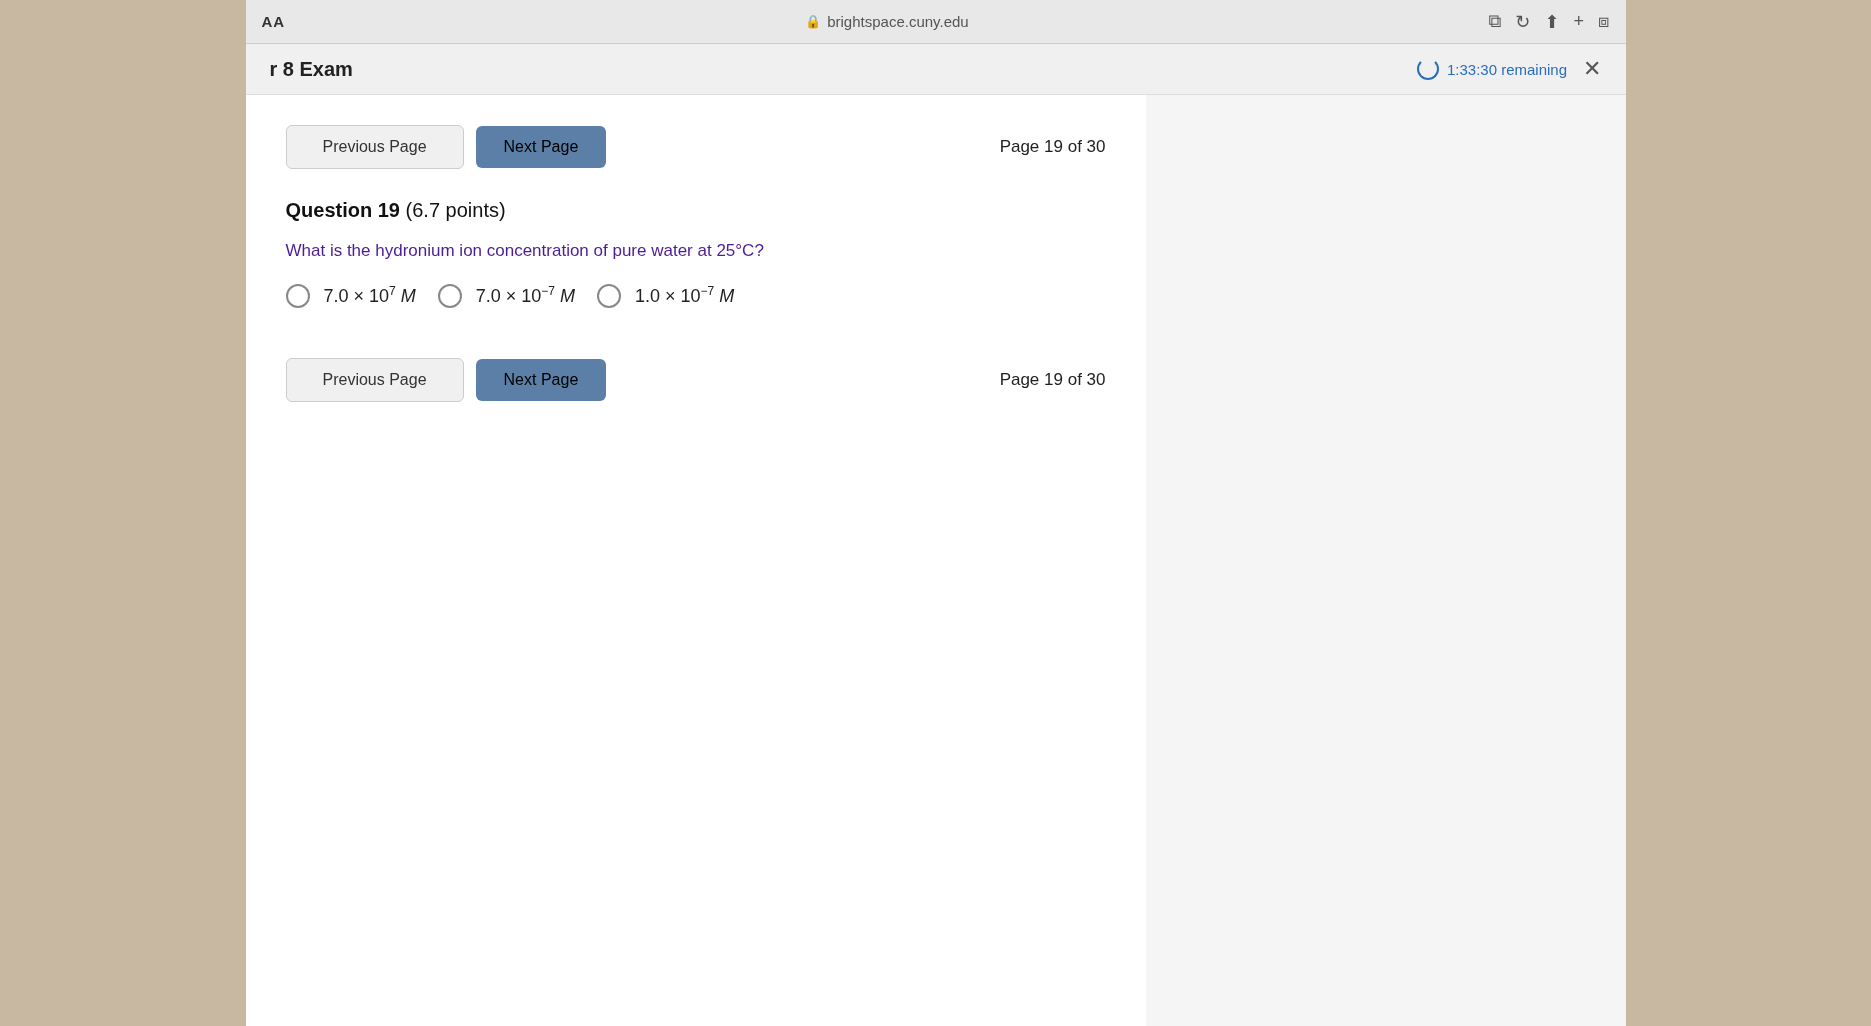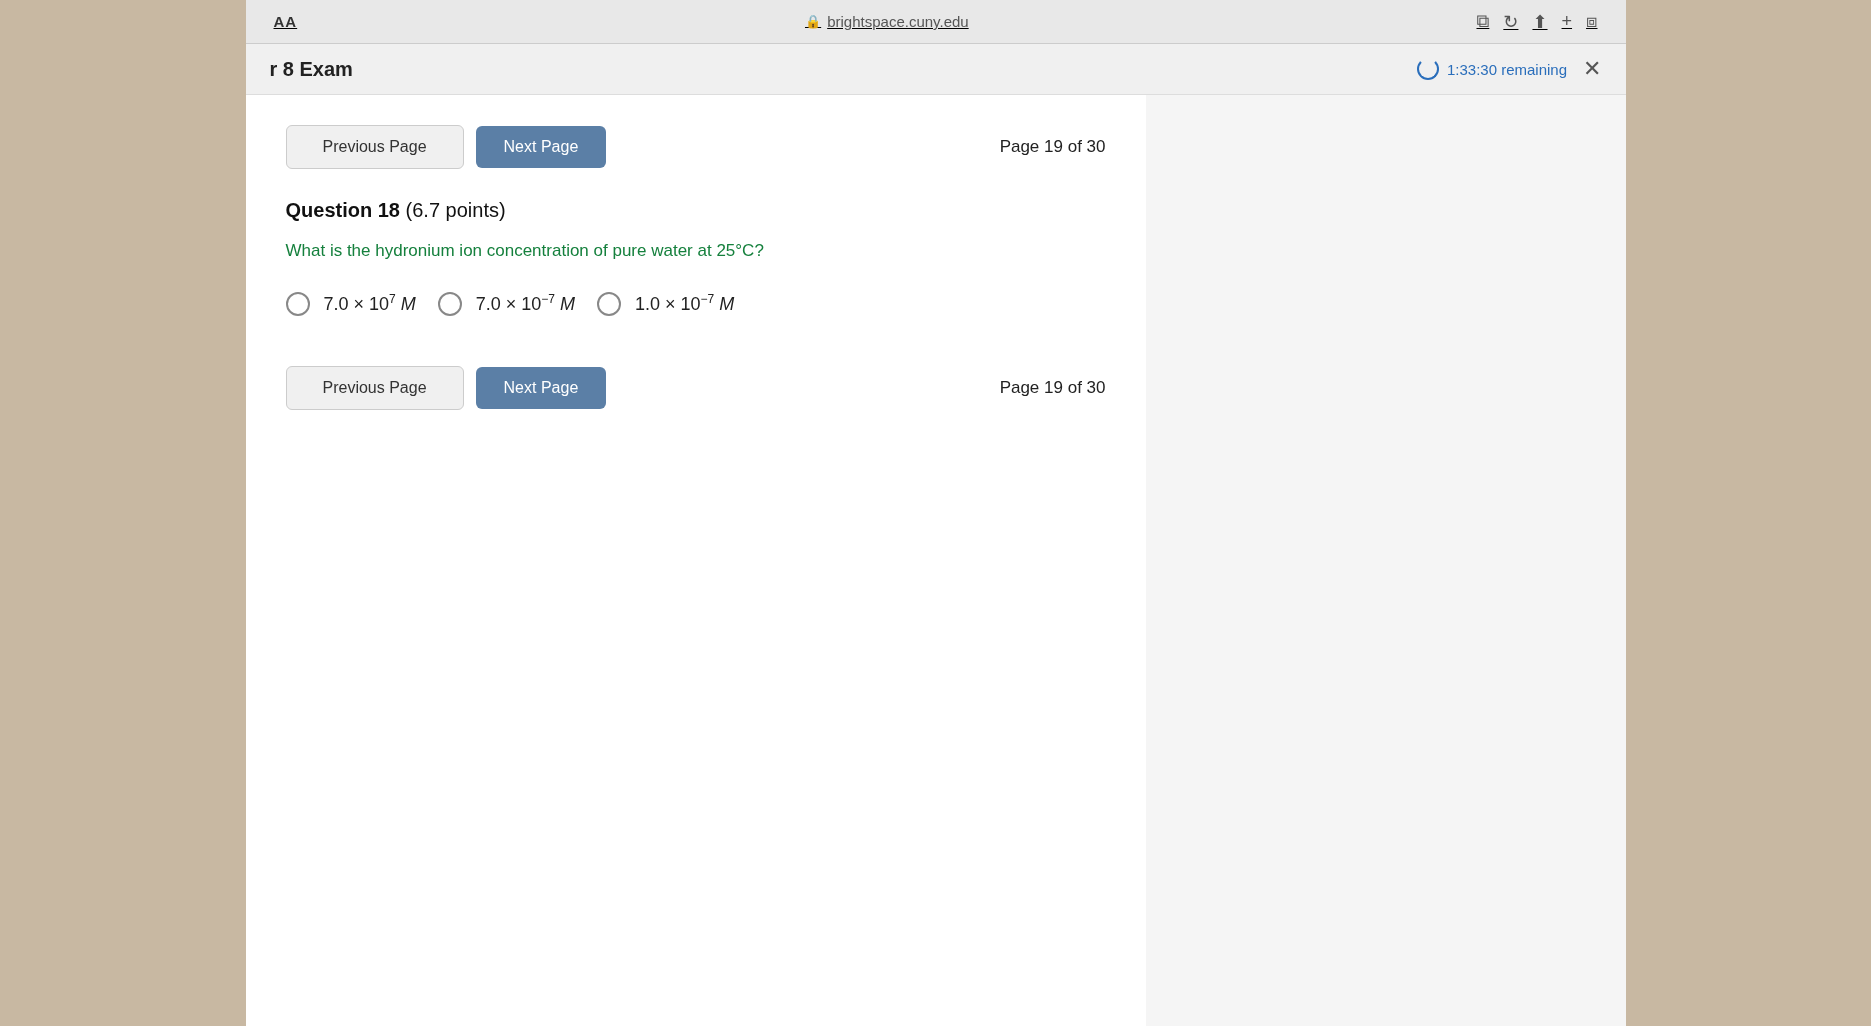--- a/index.html
+++ b/index.html
@@ -16,27 +16,26 @@
     .browser-chrome {
       width: 1380px;
       min-height: 100vh;
       background: #f5f5f5;
       display: flex;
       flex-direction: column;
     }
 
     .browser-top-bar {
       background: #e8e8e8;
-      padding: 8px 28px;
+      padding: 8px 16px;
       display: flex;
       align-items: center;
       gap: 12px;
       border-bottom: 1px solid #ccc;
       min-height: 44px;
-      text-decoration: underline;
     }
 
     .browser-aa {
       font-size: 15px;
       font-weight: 600;
       color: #333;
       letter-spacing: 1px;
     }
 
     .browser-url-bar {
@@ -131,21 +130,21 @@
       cursor: pointer;
       font-weight: 500;
     }
 
     .btn-next {
       background: #5b7fa6;
       border: none;
       border-radius: 6px;
       padding: 12px 28px;
       font-size: 16px;
-      color: #ffffff;
+      color: #000000;
       cursor: pointer;
       font-weight: 500;
     }
 
     .page-indicator {
       margin-left: auto;
       font-size: 17px;
       color: #222;
       font-weight: 400;
     }
@@ -156,22 +155,22 @@
       color: #111;
       margin-bottom: 16px;
     }
 
     .question-header span.points {
       font-weight: 400;
     }
 
     .question-text {
       font-size: 17px;
-      color: #15803d;
-      margin-bottom: 28px;
+      color: #4c1d95;
+      margin-bottom: 20px;
       line-height: 1.5;
     }
 
     .options-list {
       display: flex;
       flex-direction: row;
       gap: 22px;
       margin-bottom: 50px;
     }
 
@@ -249,21 +248,21 @@
 
   <div class="main-content">
 
     <div class="nav-buttons-top">
       <button class="btn-prev">Previous Page</button>
       <button class="btn-next">Next Page</button>
       <span class="page-indicator">Page 19 of 30</span>
     </div>
 
     <div class="question-header">
-      <span>Question 18</span>&nbsp;<span class="points">(6.7 points)</span>
+      <span>Question 19</span>&nbsp;<span class="points">(6.7 points)</span>
     </div>
     <div class="question-text">What is the hydronium ion concentration of pure water at 25°C?</div>
 
     <div class="options-list">
 
       <label class="option-item">
         <div class="radio-circle"></div>
         <span class="option-text">7.0 × 10<sup>7</sup> <i>M</i></span>
       </label>
 

